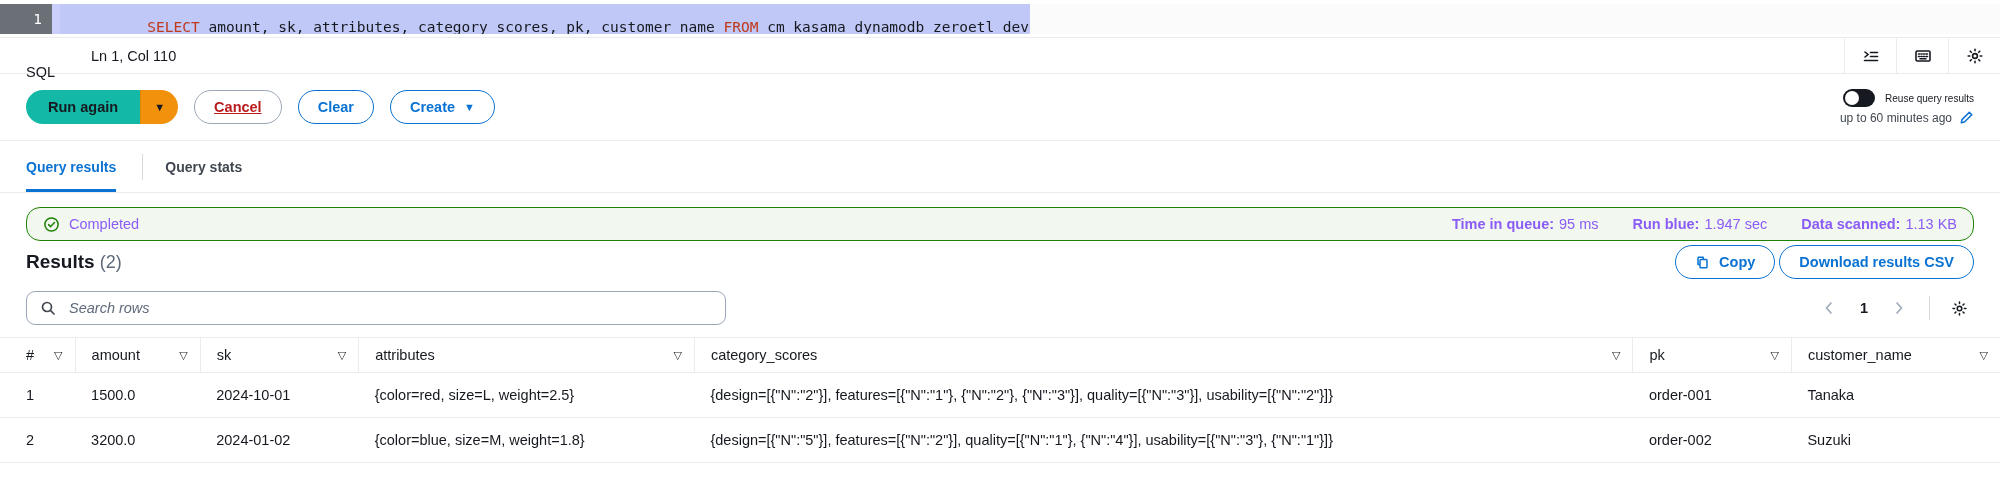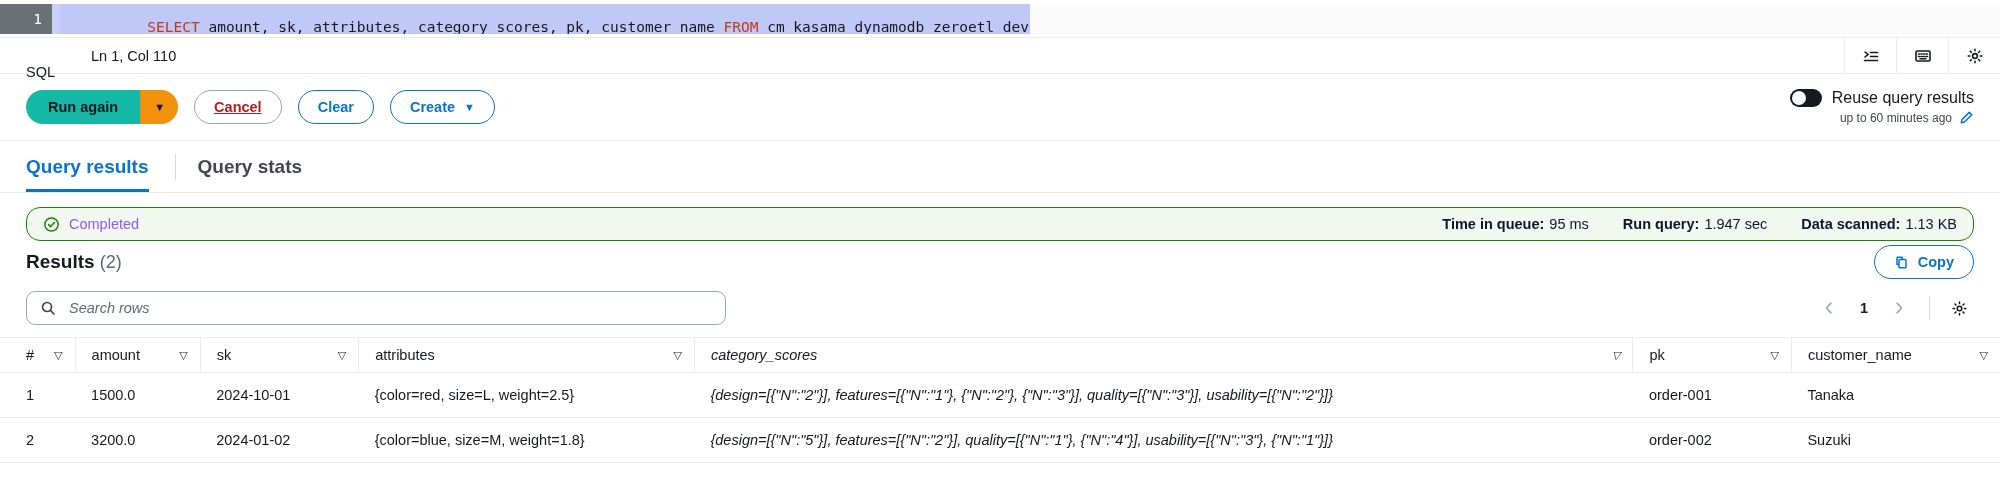--- a/index.html
+++ b/index.html
@@ -55,48 +55,48 @@
   }
   .btn-primary { background:#14b8a6; color:#16191f; border:none; border-radius:17px 0 0 17px; padding:0 22px; }
   .btn-primary-split {
     background:#f2910b; color:#16191f; border:none; border-radius:0 17px 17px 0;
     width:38px; padding:0; border-left:1px solid #e08a0a;
     height:34px; display:inline-flex; align-items:center; justify-content:center; cursor:pointer;
   }
   .btn-normal { border:1.5px solid #0972d3; color:#0972d3; background:#fff; margin-left:16px; }
   .btn-disabled { border:1.5px solid #9ba7b6; color:#b91c1c; background:#fff; margin-left:16px; cursor:default;text-decoration:underline; }
   .tb-right { margin-left:auto; display:flex; flex-direction:column; align-items:flex-end; gap:3px; }
-  .toggle-row { display:flex; align-items:center; gap:10px; font-size:16px; color:#16191f; }
+  .toggle-row { display:flex; align-items:center; gap:10px; font-size:10px; color:#16191f; }
   .toggle {
     width:32px; height:18px; border-radius:9px; background:#16191f;
     position:relative; cursor:pointer; flex:none;
   }
   .toggle .knob { position:absolute; top:2px; left:2px; width:14px; height:14px; border-radius:50%; background:#fff; }
   .reuse-sub { font-size:12px; color:#414750; display:flex; align-items:center; gap:7px; }
   .pencil { color:#0972d3; cursor:pointer; display:inline-flex; }
 
   
   .tabs { height:52px; display:flex; align-items:stretch; padding:0 26px; border-bottom:1px solid #e9ebed; }
   .tab {
-    display:flex; align-items:center; padding:0 22px; font-size:19px; font-weight:bold;
+    display:flex; align-items:center; padding:0 22px; font-size:14px; font-weight:bold;
     color:#414750; cursor:pointer; position:relative;
   }
   .tab:first-child { padding-left:0; padding-right:26px; }
   .tab.active { color:#0972d3; }
   .tab.active:after { content:""; position:absolute; left:0; right:26px; bottom:0; height:3px; background:#0972d3; }
   .tab-div { align-self:center; width:1px; height:26px; background:#d5dbdb; }
 
   
   .banner-wrap { padding:14px 26px 0 26px; }
   .banner {
     border:1px solid #1d8102; background:#f2f8f0; border-radius:14px;
     height:34px; display:flex; align-items:center; padding:0 16px; font-size:14.5px;
   }
   .banner-left { display:flex; align-items:center; gap:9px; color:#8b5cf6; }
-  .banner-right { margin-left:auto; display:flex; align-items:center; gap:34px; color:#0f172a; }
+  .banner-right { margin-left:auto; display:flex; align-items:center; gap:34px; color:#8b5cf6; }
   .stat b { font-weight:bold; }
   .stat span { font-weight:normal; margin-left:5px; }
 
   
   .results-head { display:flex; align-items:center; padding:4px 26px 0 26px; }
   .results-title { font-size:19px; font-weight:bold; color:#16191f; }
   .results-count { font-weight:normal; color:#5f6b7a; margin-left:5px; font-size:18px; }
   .rh-right { margin-left:auto; display:flex; align-items:center; gap:4px; }
 
   
@@ -129,21 +129,21 @@
   .th-div { border-right:1px solid #e9ebed; }
   .table td {
     font-size:14.5px; color:#16191f; padding:14px 0 14px 16px;
     border-bottom:1px solid #e9ebed; vertical-align:middle;
     white-space:nowrap; overflow:hidden; text-overflow:ellipsis;
   }
   .col-num   { width:72px; }
   .col-amt   { width:120px; }
   .col-sk    { width:152px; }
   .col-attr  { width:322px; }
-  .col-cat   { width:900px;font-style:italic; }
+  .col-cat   { width:900px; }
   .col-pk    { width:152px; }
   .col-cust  { width:200px; }
   .first-pad { padding-left:26px !important; }
   .svgicon { display:inline-flex; align-items:center; }
 </style>
 </head>
 <body>
 
 <div class="app">
 
@@ -237,21 +237,21 @@
               <path d="M5.6 8.6l2 2 3.9-4.1" stroke-linecap="round" stroke-linejoin="round"></path>
           </svg>
         </span>
         <span>Completed</span>
       </div>
       <div class="banner-right">
         <div class="stat">
           <b>Time in queue:</b><span>95 ms</span>
         </div>
         <div class="stat">
-          <b>Run query:</b><span>1.947 sec</span>
+          <b>Run blue:</b><span>1.947 sec</span>
         </div>
         <div class="stat">
           <b>Data scanned:</b><span>1.13 KB</span>
         </div>
       </div>
     </div>
   </div>
 
   <div class="results-head">
     <div class="results-title">
@@ -261,20 +261,21 @@
       <div class="btn btn-normal" style="margin-left:0;">
         <span class="svgicon" style="margin-right:9px;">
           <svg width="15" height="15" viewBox="0 0 15 15" fill="none" stroke="#0972d3" stroke-width="1.5" stroke-linejoin="round">
             <path d="M3 2.2h5.2v2.4"></path>
               <rect x="5" y="4.6" width="7" height="8.2" rx="0.8"></rect>
               <path d="M3 2.2v7.3h2"></path>
           </svg>
         </span>
         <span>Copy</span>
       </div>
+      <div class="btn btn-normal" style="margin-left:0;">Download results CSV</div>
     </div>
   </div>
 
   <div class="filter-row">
     <div class="search">
       <span class="svgicon">
         <svg width="16" height="16" viewBox="0 0 16 16" fill="none" stroke="#414750" stroke-width="1.7" stroke-linecap="round">
           <circle cx="7" cy="7" r="4.5"></circle>
             <path d="M10.4 10.4L14 14"></path>
         </svg>

